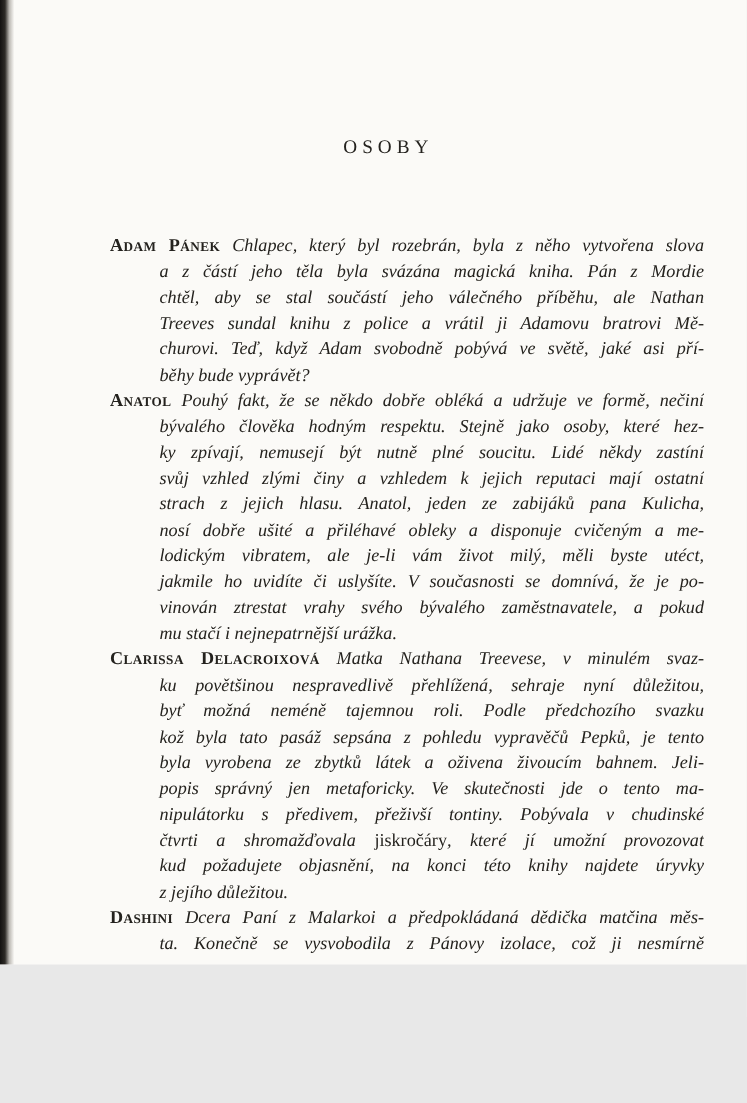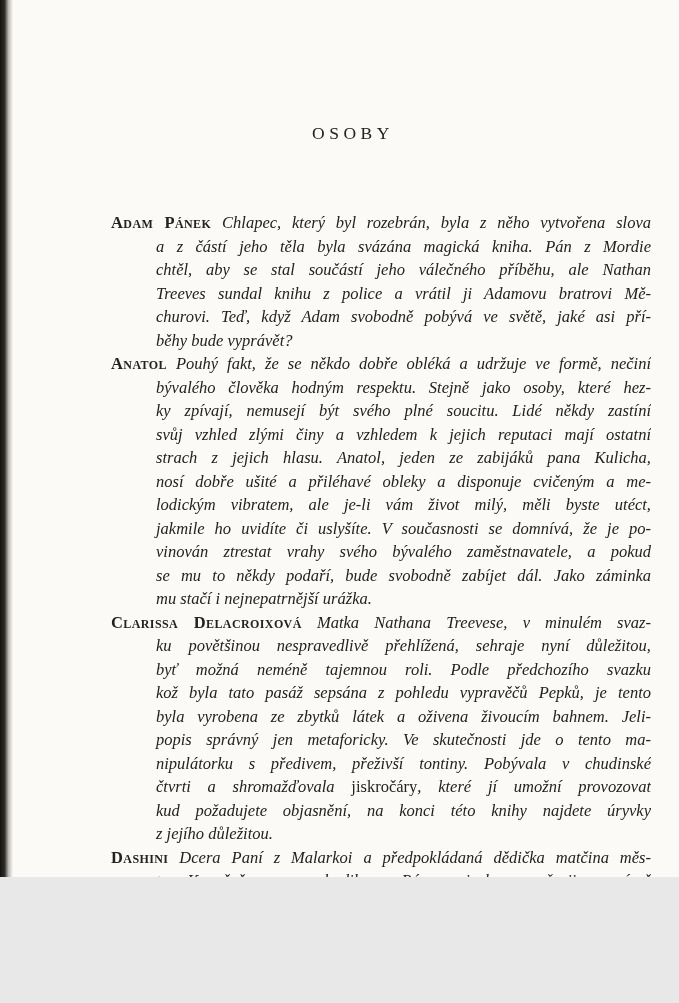--- a/index.html
+++ b/index.html
@@ -25,21 +25,21 @@
     position: absolute;
     left: 103px; top: 123px;
     width: 500px;
     text-align: center;
     font-size: 17.5px;
     letter-spacing: 4.5px;
     font-weight: 400;
   }
   .entries {
     position: absolute;
-    left: 111px; top: 211px;
+    left: 100px; top: 211px;
     width: 540px;
     font-size: 16.5px;
     line-height: 23.5px;
     font-style: italic;
     font-family: Liberation Serif, serif;
   }
   .line {
     text-align: justify;
     text-align-last: justify;
     padding-left: 45px;
@@ -75,28 +75,27 @@
         <div class="line first"><span class="name">Adam Pánek</span> Chlapec, který byl rozebrán, byla z něho vytvořena slova</div>
         <div class="line">a z částí jeho těla byla svázána magická kniha. Pán z Mordie</div>
         <div class="line">chtěl, aby se stal součástí jeho válečného příběhu, ale Nathan</div>
         <div class="line">Treeves sundal knihu z police a vrátil ji Adamovu bratrovi Mě-</div>
         <div class="line">churovi. Teď, když Adam svobodně pobývá ve světě, jaké asi pří-</div>
         <div class="line final">běhy bude vyprávět?</div>
       </div>
       <div class="entry">
         <div class="line first"><span class="name">Anatol</span> Pouhý fakt, že se někdo dobře obléká a udržuje ve formě, nečiní</div>
         <div class="line">bývalého člověka hodným respektu. Stejně jako osoby, které hez-</div>
-        <div class="line">ky zpívají, nemusejí být svého plné soucitu. Lidé někdy zastíní</div>
+        <div class="line">ky zpívají, nemusejí být nutně plné soucitu. Lidé někdy zastíní</div>
         <div class="line">svůj vzhled zlými činy a vzhledem k jejich reputaci mají ostatní</div>
         <div class="line">strach z jejich hlasu. Anatol, jeden ze zabijáků pana Kulicha,</div>
         <div class="line">nosí dobře ušité a přiléhavé obleky a disponuje cvičeným a me-</div>
         <div class="line">lodickým vibratem, ale je-li vám život milý, měli byste utéct,</div>
         <div class="line">jakmile ho uvidíte či uslyšíte. V současnosti se domnívá, že je po-</div>
         <div class="line">vinován ztrestat vrahy svého bývalého zaměstnavatele, a pokud</div>
-        <div class="line">se mu to někdy podaří, bude svobodně zabíjet dál. Jako záminka</div>
         <div class="line final">mu stačí i nejnepatrnější urážka.</div>
       </div>
       <div class="entry">
         <div class="line first"><span class="name">Clarissa Delacroixová</span> Matka Nathana Treevese, v minulém svaz-</div>
         <div class="line">ku povětšinou nespravedlivě přehlížená, sehraje nyní důležitou,</div>
         <div class="line">byť možná neméně tajemnou roli. Podle předchozího svazku</div>
         <div class="line">kož byla tato pasáž sepsána z pohledu vypravěčů Pepků, je tento</div>
         <div class="line">byla vyrobena ze zbytků látek a oživena živoucím bahnem. Jeli-</div>
         <div class="line">popis správný jen metaforicky. Ve skutečnosti jde o tento ma-</div>
         <div class="line">nipulátorku s předivem, přeživší tontiny. Pobývala v chudinské</div>

